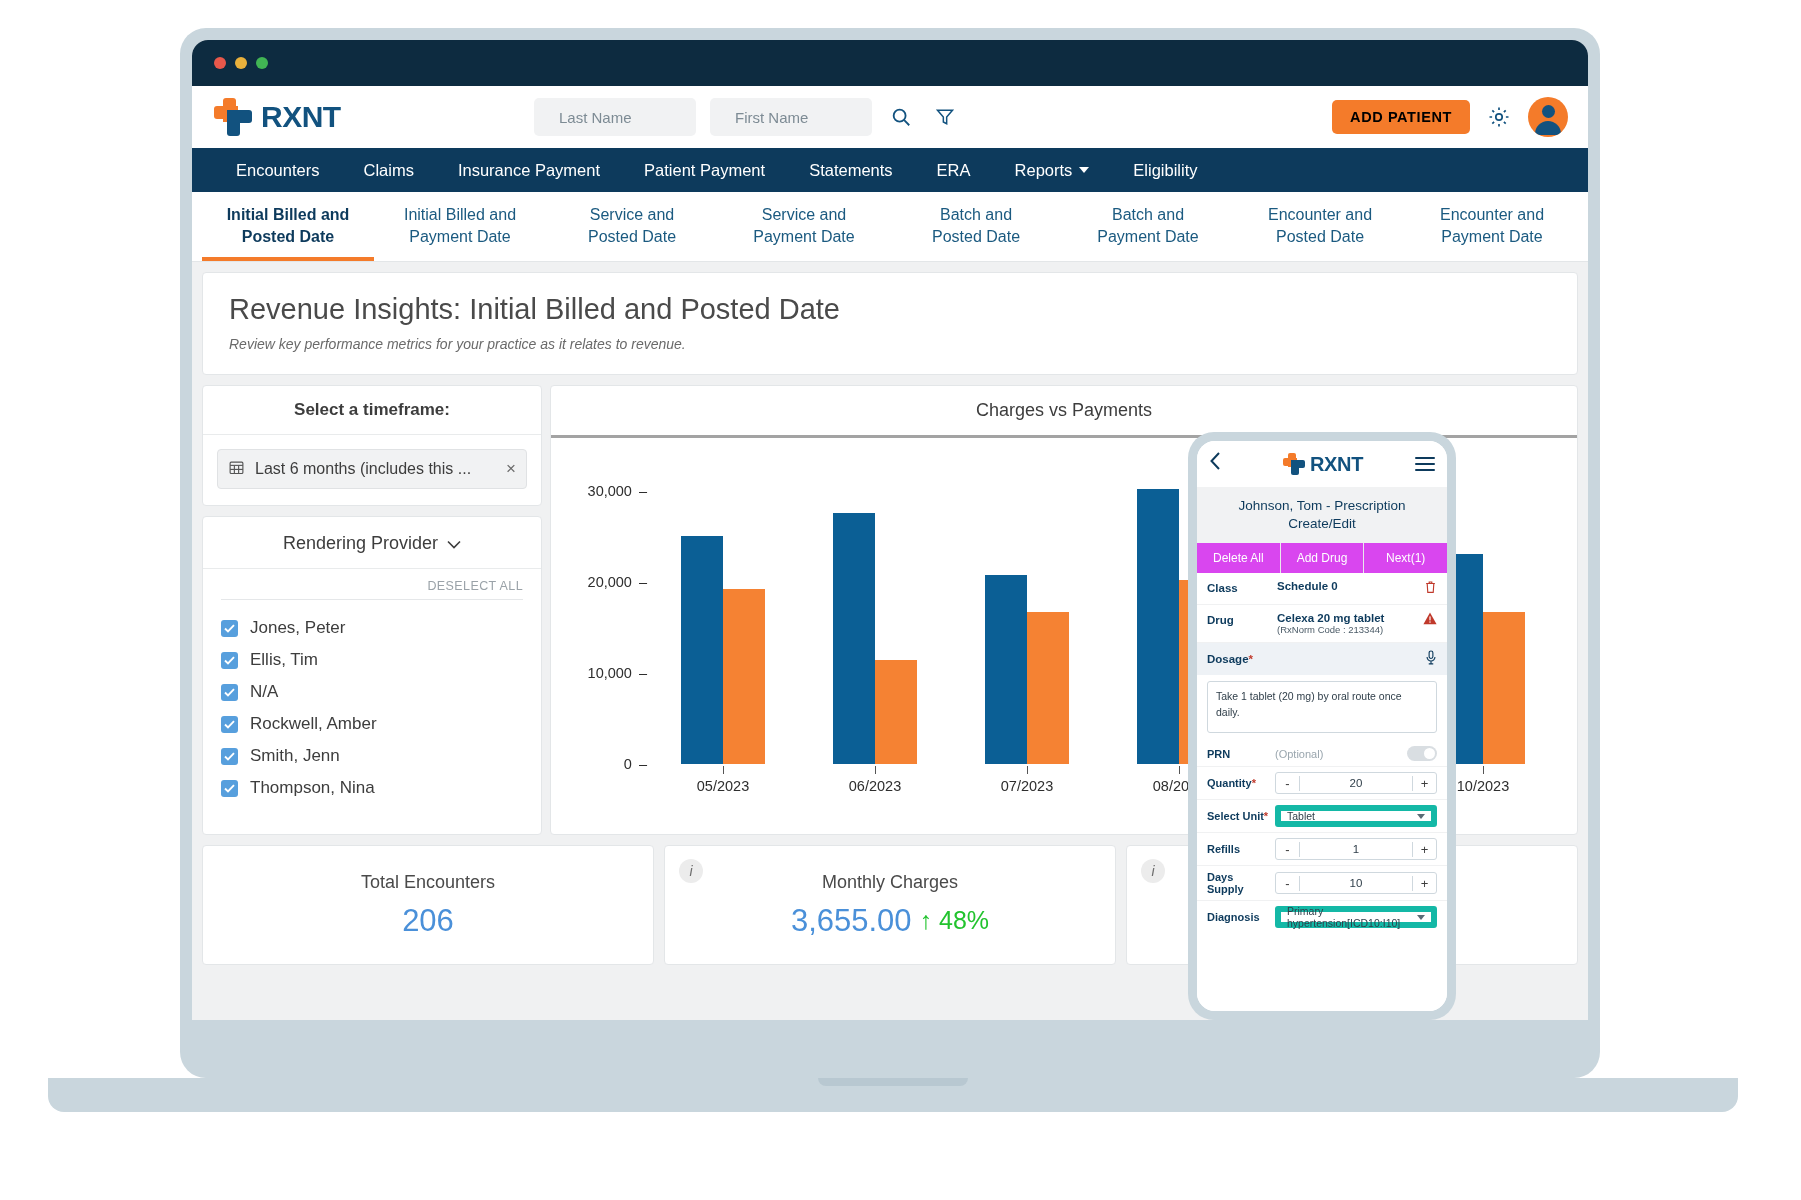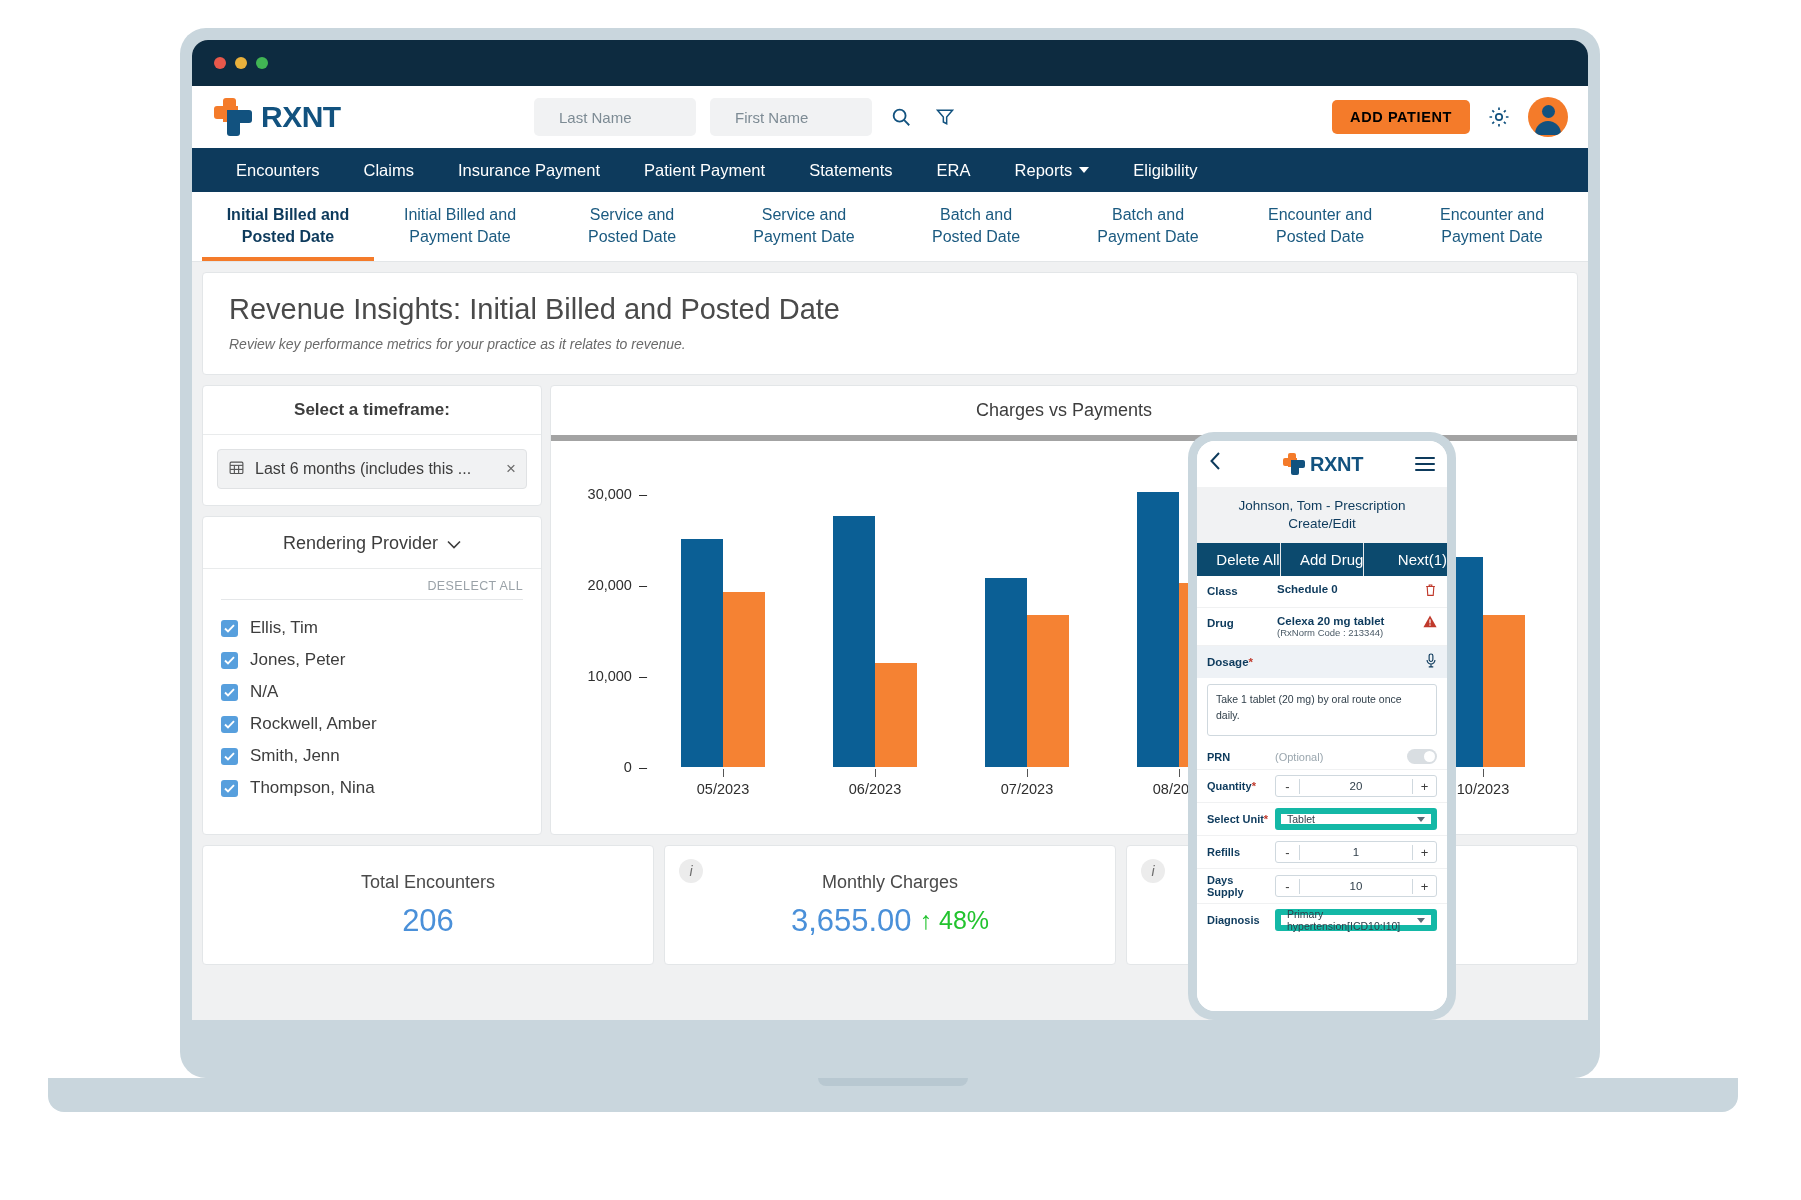--- a/index.html
+++ b/index.html
@@ -143,21 +143,21 @@
   .prov-item { display:flex; align-items:center; gap:12px; padding: 6px 0; }
   .cbox {
     width:17px;height:17px;border-radius:3px;background:#579fdd;
     display:flex;align-items:center;justify-content:center;flex:none;
   }
   .cbox svg { display:block; }
   .prov-name { font-size:17px; color:#3d3d3d; }
 
   
   .chart-card { height: 100%; display:flex; flex-direction:column; }
-  .chart-title { padding: 14px 0; text-align:center; font-size:18px; color:#3d3d3d; border-bottom:6px solid #a3a3a3;}
+  .chart-title { padding: 14px 0; text-align:center; font-size:18px; color:#3d3d3d; border-bottom:3px solid #a3a3a3;}
   .chart-area { flex:1; position:relative; padding: 26px 18px 0 18px; }
   .plot-wrap { position:relative; height: 300px; display:flex; }
   .yaxis { width: 78px; position:relative; }
   .ytick {
     position:absolute; right:0; transform: translateY(-50%);
     font-size:14.5px; color:#2e2e2e; white-space:nowrap;
   }
   .ytick .dash { display:inline-block; margin-left:7px; color:#2e2e2e; }
   .plot { flex:1; position:relative; border-bottom:0px solid #ccc; }
   .groups { position:absolute; inset:0; display:flex; align-items:flex-end; }
@@ -202,22 +202,22 @@
   .ph-logo .lc { position:relative; width:22px;height:22px; }
   .ph-brand { font-size:20px; font-weight:700; color:#12527f; letter-spacing:-0.3px;}
   .ph-burger { width:20px; display:flex;flex-direction:column; gap:4px; }
   .ph-burger i { display:block; height:2px; background:#0d3a5c; border-radius:1px;}
   .ph-patient {
     background:#f1f2f3; text-align:center; padding: 10px 8px;
     font-size: 13.5px; color:#0d3a5c; line-height:1.35;
   }
   .ph-actions { display:flex; }
   .ph-btn {
-    flex:1; background:#0c4a6e; color:#fff; font-size:15px;
-    text-align:right; padding: 8px 0; border-right:1px solid #e8eaec; cursor:pointer;
+    flex:1; background:#d946ef; color:#fff; font-size:12px;
+    text-align:center; padding: 8px 0; border-right:1px solid #e8eaec; cursor:pointer;
   }
   .ph-btn:last-child{border-right:none;}
   .ph-body { flex:1; overflow:hidden; background:#fff; }
   .ph-row {
     display:flex; align-items:flex-start; padding: 7px 10px; gap: 8px;
     border-bottom:1px solid #f0f1f2; min-height: 30px;
   }
   .ph-k { width: 62px; font-size:11.5px; font-weight:700; color:#0d3a5c; flex:none; padding-top:2px;}
   .ph-v { flex:1; font-size:11.5px; color:#0d3a5c; font-weight:700;}
   .ph-v .sub { display:block; font-weight:400; font-size:9.5px; color:#4a5a66; }
@@ -409,29 +409,29 @@
               </div>
               <div class="deselect">DESELECT ALL</div>
               <div class="divider"></div>
               <div class="prov-list" id="provlist">
                   <div class="prov-item">
                     <span class="cbox">
                       <svg width="11" height="9" viewBox="0 0 11 9" fill="none" stroke="#fff" stroke-width="1.9">
                         <polyline points="1,4.5 4,7.4 10,1.2"></polyline>
                       </svg>
                     </span>
-                    <span class="prov-name">Ellis, Tim</span>
+                    <span class="prov-name">Jones, Peter</span>
                   </div>
                   <div class="prov-item">
                     <span class="cbox">
                       <svg width="11" height="9" viewBox="0 0 11 9" fill="none" stroke="#fff" stroke-width="1.9">
                         <polyline points="1,4.5 4,7.4 10,1.2"></polyline>
                       </svg>
                     </span>
-                    <span class="prov-name">Jones, Peter</span>
+                    <span class="prov-name">Ellis, Tim</span>
                   </div>
                   <div class="prov-item">
                     <span class="cbox">
                       <svg width="11" height="9" viewBox="0 0 11 9" fill="none" stroke="#fff" stroke-width="1.9">
                         <polyline points="1,4.5 4,7.4 10,1.2"></polyline>
                       </svg>
                     </span>
                     <span class="prov-name">N/A</span>
                   </div>
                   <div class="prov-item">

